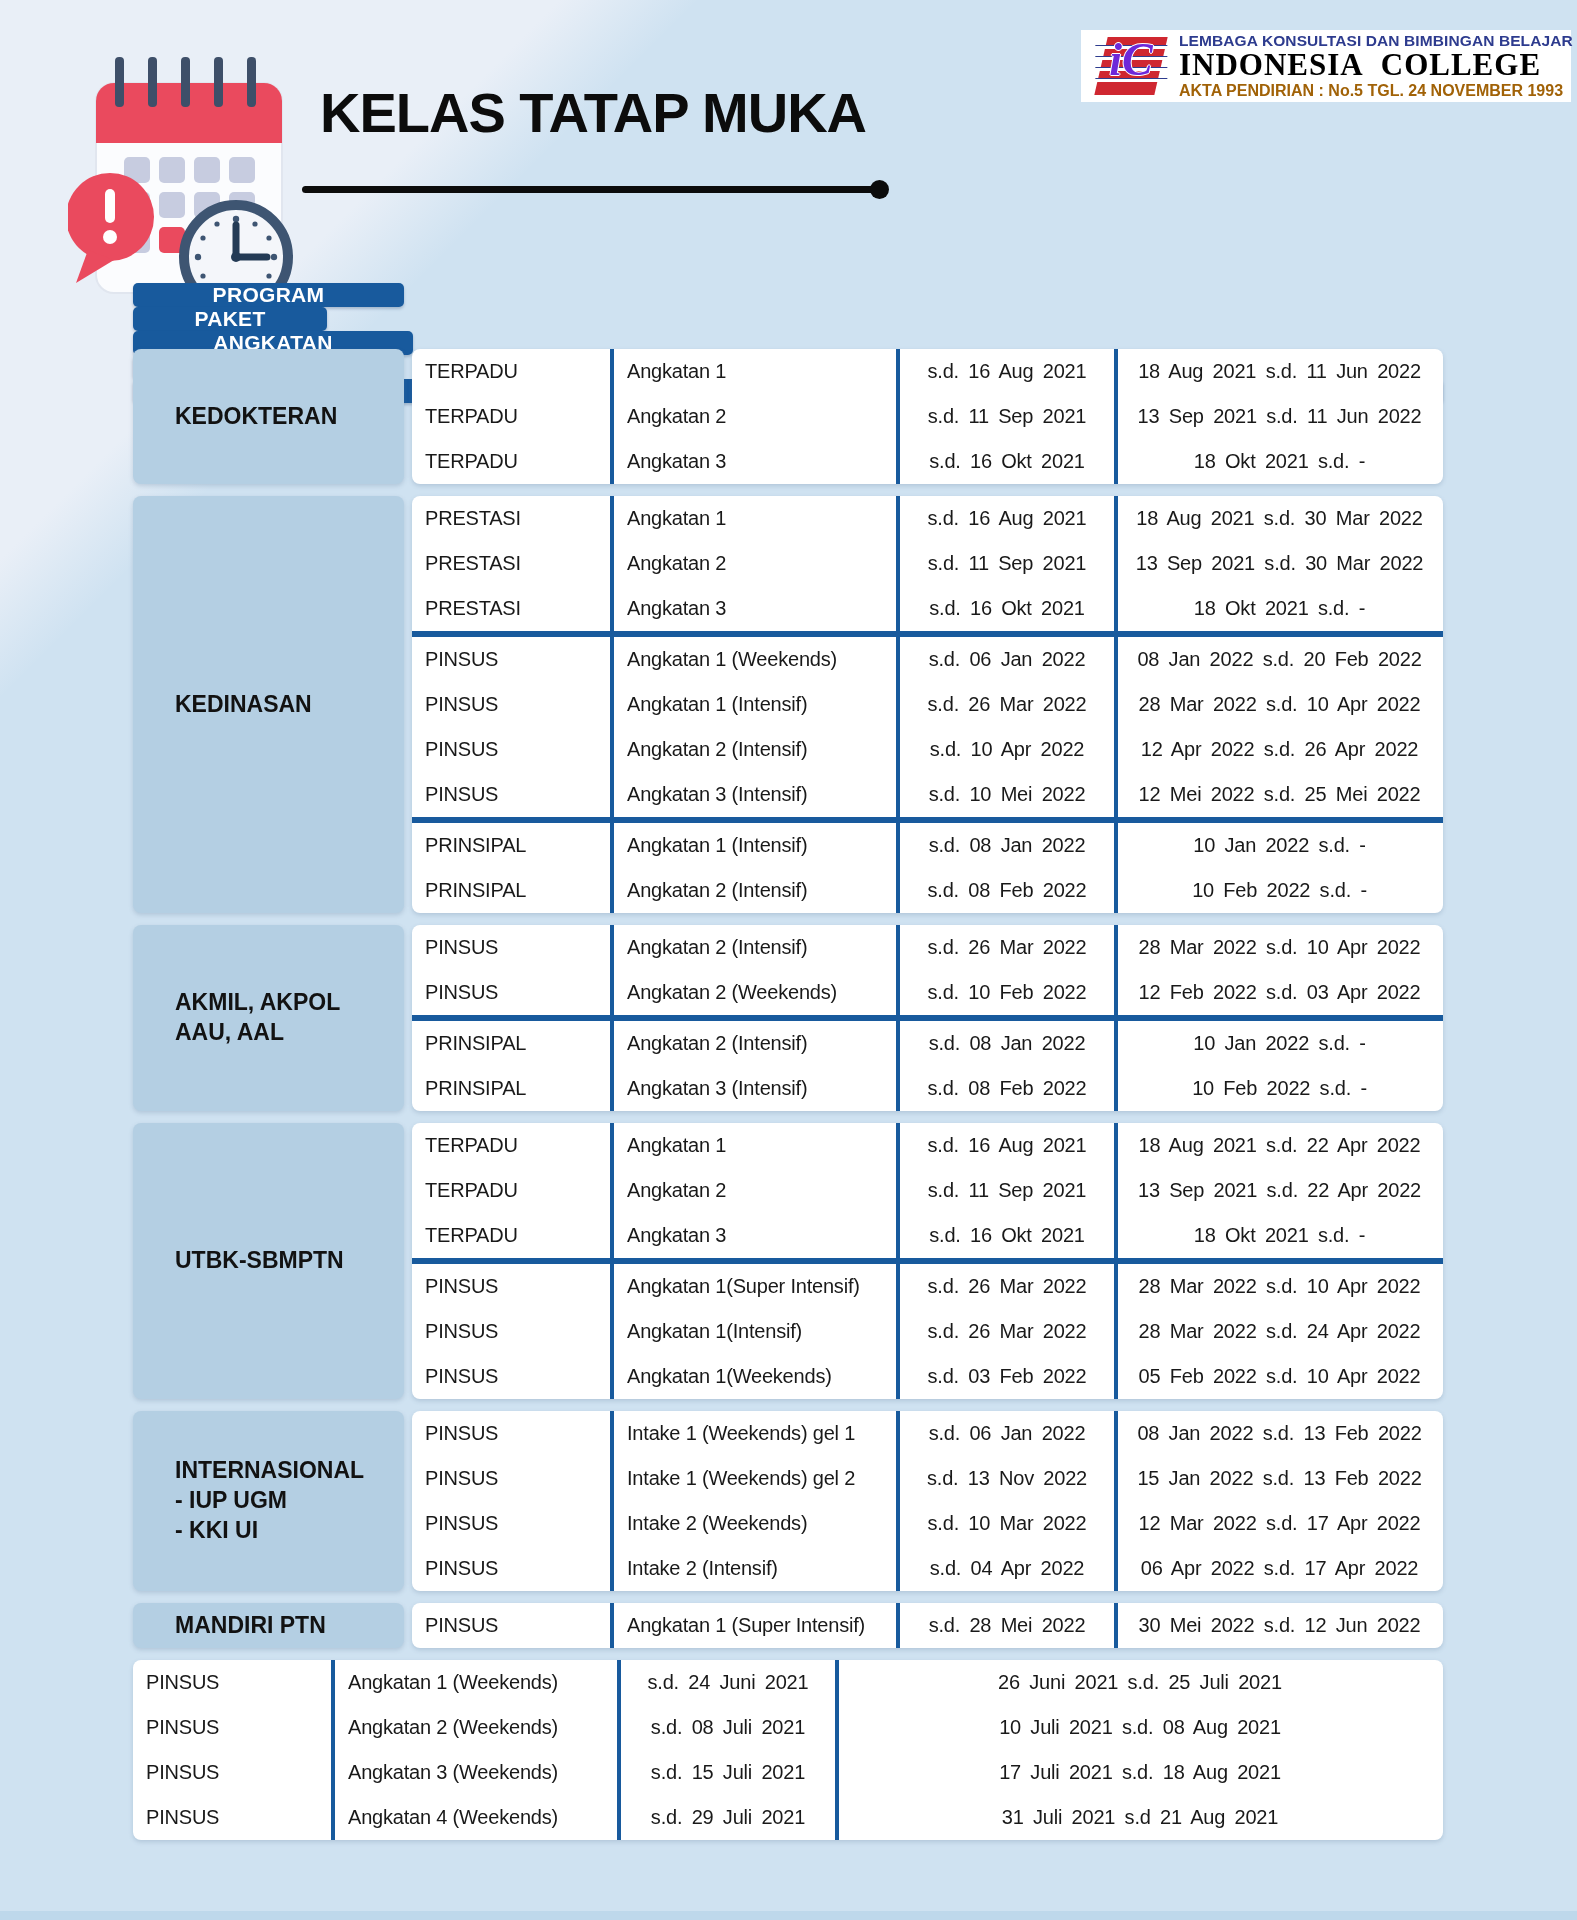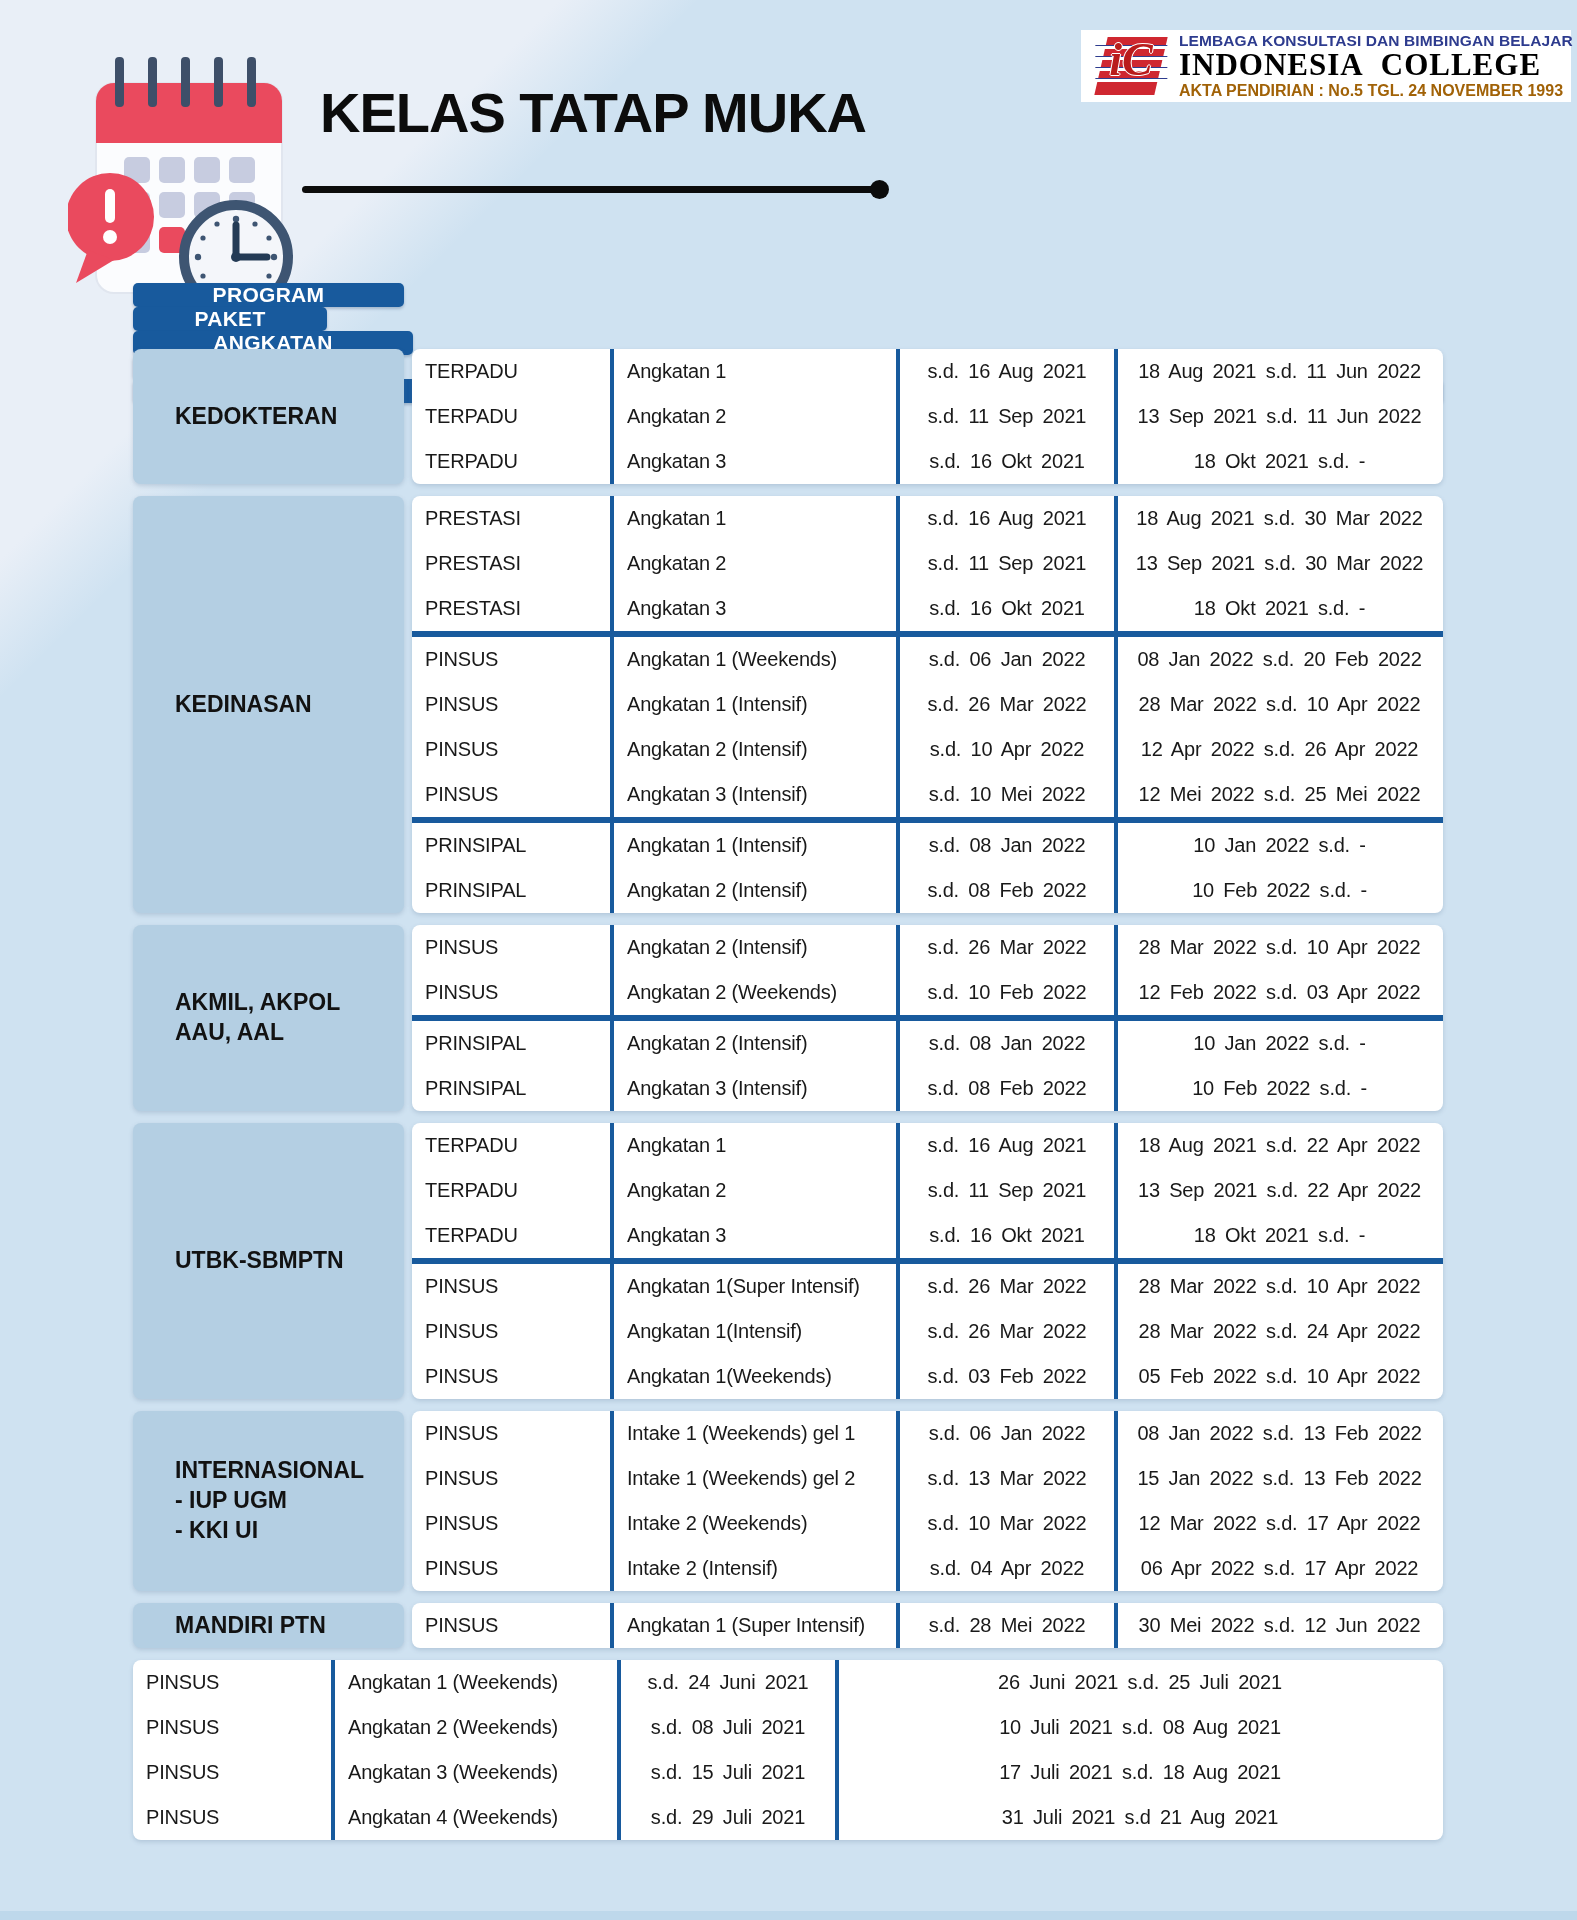--- a/index.html
+++ b/index.html
@@ -45,21 +45,21 @@
     position:absolute; left:8px; right:8px; top:0; bottom:0;
     background:#cf2730; transform:skewX(-13deg);
   }
   .logo-mark .stripe {
     position:absolute; left:2px; right:2px; height:4px; background:#ffffff;
     border-top:1px solid #2d3b8e; transform:skewX(-13deg);
   }
   .logo-mark .ic-text {
     position:absolute; left:0; right:0; top:-4px; text-align:center;
     font-family:"Liberation Serif", serif; font-style:italic; font-weight:700;
-    font-size:46px; color:#b91c1c;
+    font-size:46px; color:#6d28d9;
     text-shadow:-1px 0 #fff, 1px 0 #fff, 0 1px #fff, 0 -1px #fff;
   }
   .logo-text { flex:1; line-height:1.1; text-align:left; }
   .logo-tagline { color:#2d3b8e; font-weight:700; font-size:15.5px; letter-spacing:0.1px; white-space:nowrap; }
   .logo-name {
     color:#000000; font-family:"Liberation Serif", serif; font-weight:700;
     font-size:31px; letter-spacing:1px; word-spacing:10px; white-space:nowrap; line-height:1.05;
   }
   .logo-registration { color:#a16207; font-weight:700; font-size:16px; white-space:nowrap; }
 
@@ -376,21 +376,21 @@
           <div class="vsep vsep3"></div>
           <div class="row">
             <div class="c-paket">PINSUS</div>
             <div class="c-angkatan">Intake 1 (Weekends) gel 1</div>
             <div class="c-pendaftaran">s.d. 06 Jan 2022</div>
             <div class="c-bimbingan">08 Jan 2022 s.d. 13 Feb 2022</div>
           </div>
           <div class="row">
             <div class="c-paket">PINSUS</div>
             <div class="c-angkatan">Intake 1 (Weekends) gel 2</div>
-            <div class="c-pendaftaran">s.d. 13 Mar 2022</div>
+            <div class="c-pendaftaran">s.d. 13 Nov 2022</div>
             <div class="c-bimbingan">15 Jan 2022 s.d. 13 Feb 2022</div>
           </div>
           <div class="row">
             <div class="c-paket">PINSUS</div>
             <div class="c-angkatan">Intake 2 (Weekends)</div>
             <div class="c-pendaftaran">s.d. 10 Mar 2022</div>
             <div class="c-bimbingan">12 Mar 2022 s.d. 17 Apr 2022</div>
           </div>
           <div class="row">
             <div class="c-paket">PINSUS</div>

